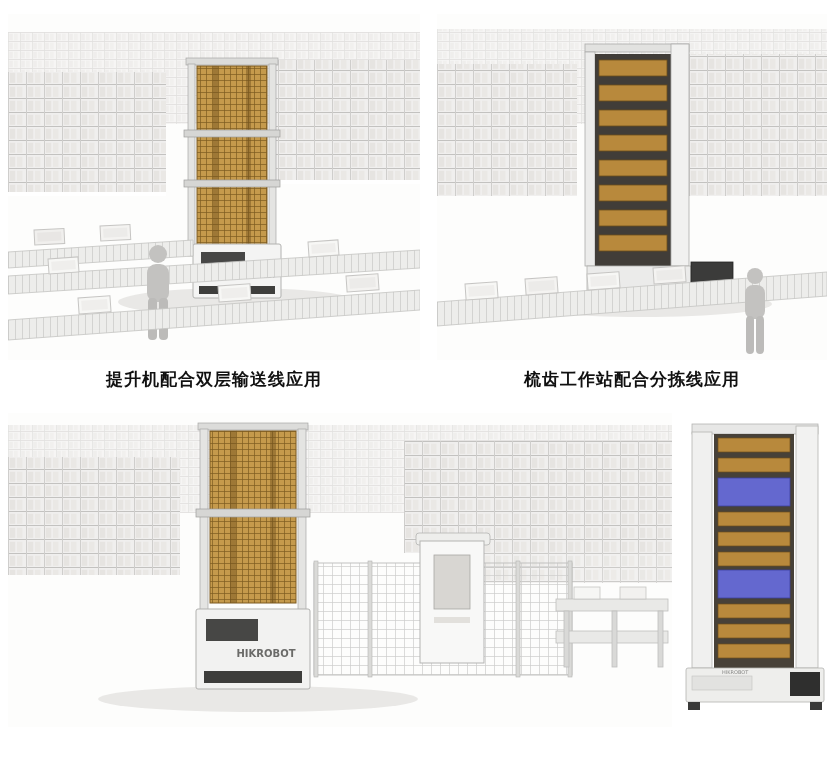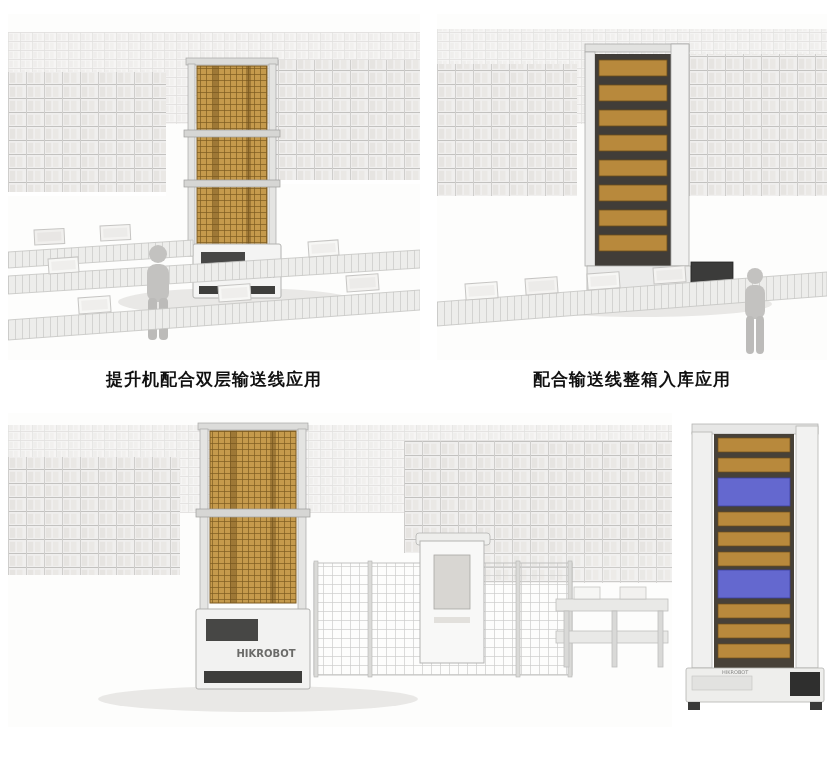--- a/index.html
+++ b/index.html
@@ -182,21 +182,21 @@
         </g>
 
       <g transform="translate(318,262)" fill="#c3c2c0">
         <circle cx="0" cy="0" r="8"></circle>
         <rect x="-10" y="9" width="20" height="34" rx="8"></rect>
         <rect x="-9" y="40" width="8" height="38" rx="4" fill="#bcbbb9"></rect>
         <rect x="1" y="40" width="8" height="38" rx="4" fill="#bcbbb9"></rect>
       </g>
     </svg>
   </figure>
-  <figcaption class="caption" style="left:437px;top:368px;width:390px;">配合输送线整箱入库应用</figcaption>
+  <figcaption class="caption" style="left:437px;top:368px;width:390px;">梳齿工作站配合分拣线应用</figcaption>
 
   <figure class="fig" style="left:8px;top:413px;width:664px;height:314px;margin:0;">
     <svg viewBox="0 0 664 314">
       <defs>
         <pattern id="rackFarC" width="12" height="9" patternUnits="userSpaceOnUse">
           <rect width="12" height="9" fill="#f3f2f1"></rect>
           <rect x="1.2" y="1.8" width="3.6" height="6.4" fill="#eae8e6"></rect>
           <rect x="6" y="1.8" width="3.6" height="6.4" fill="#edebe9"></rect>
           <path d="M0 0.4 H12" stroke="#d0cfcd" stroke-width="0.8"></path>
           <path d="M0.4 0 V9" stroke="#d6d5d3" stroke-width="0.8"></path>

